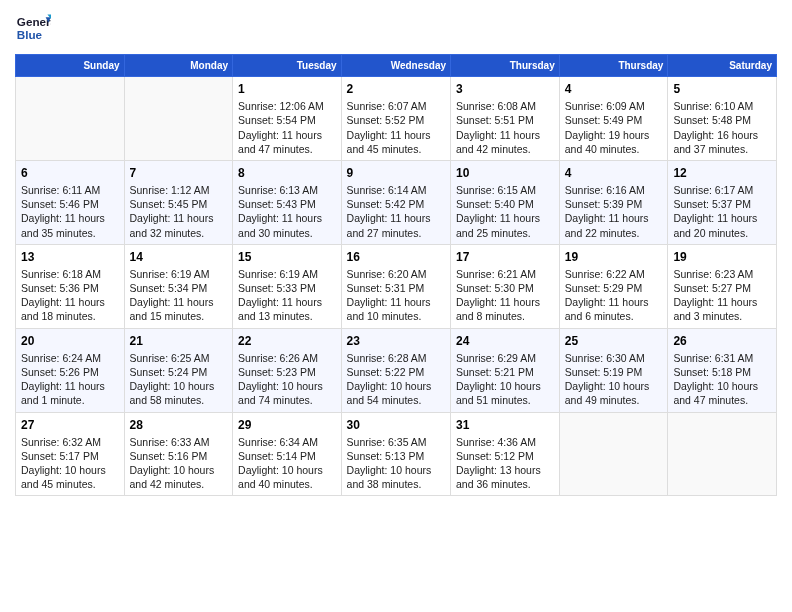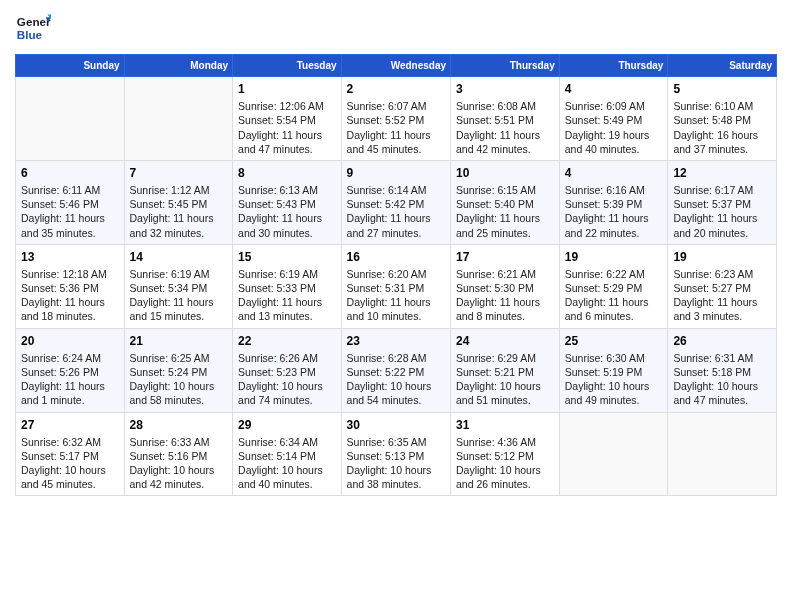--- a/index.html
+++ b/index.html
@@ -194,21 +194,21 @@
           <td>
             <span class="day-num">12</span>
             <div class="day-info">Sunrise: 6:17 AM</div>
             <div class="day-info">Sunset: 5:37 PM</div>
             <div class="day-info">Daylight: 11 hours and 20 minutes.</div>
           </td>
         </tr>
         <tr>
           <td>
             <span class="day-num">13</span>
-            <div class="day-info">Sunrise: 12:18 AM</div>
+            <div class="day-info">Sunrise: 6:18 AM</div>
             <div class="day-info">Sunset: 5:36 PM</div>
             <div class="day-info">Daylight: 11 hours and 18 minutes.</div>
           </td>
           <td>
             <span class="day-num">14</span>
             <div class="day-info">Sunrise: 6:19 AM</div>
             <div class="day-info">Sunset: 5:34 PM</div>
             <div class="day-info">Daylight: 11 hours and 15 minutes.</div>
           </td>
           <td>
@@ -308,20 +308,20 @@
           <td>
             <span class="day-num">30</span>
             <div class="day-info">Sunrise: 6:35 AM</div>
             <div class="day-info">Sunset: 5:13 PM</div>
             <div class="day-info">Daylight: 10 hours and 38 minutes.</div>
           </td>
           <td>
             <span class="day-num">31</span>
             <div class="day-info">Sunrise: 4:36 AM</div>
             <div class="day-info">Sunset: 5:12 PM</div>
-            <div class="day-info">Daylight: 10 hours and 26 minutes.</div>
+            <div class="day-info">Daylight: 13 hours and 36 minutes.</div>
           </td>
           <td class="empty-cell"></td>
           <td class="empty-cell"></td>
         </tr>
       </tbody>
   </table>
 </div>
 
 </body></html>

